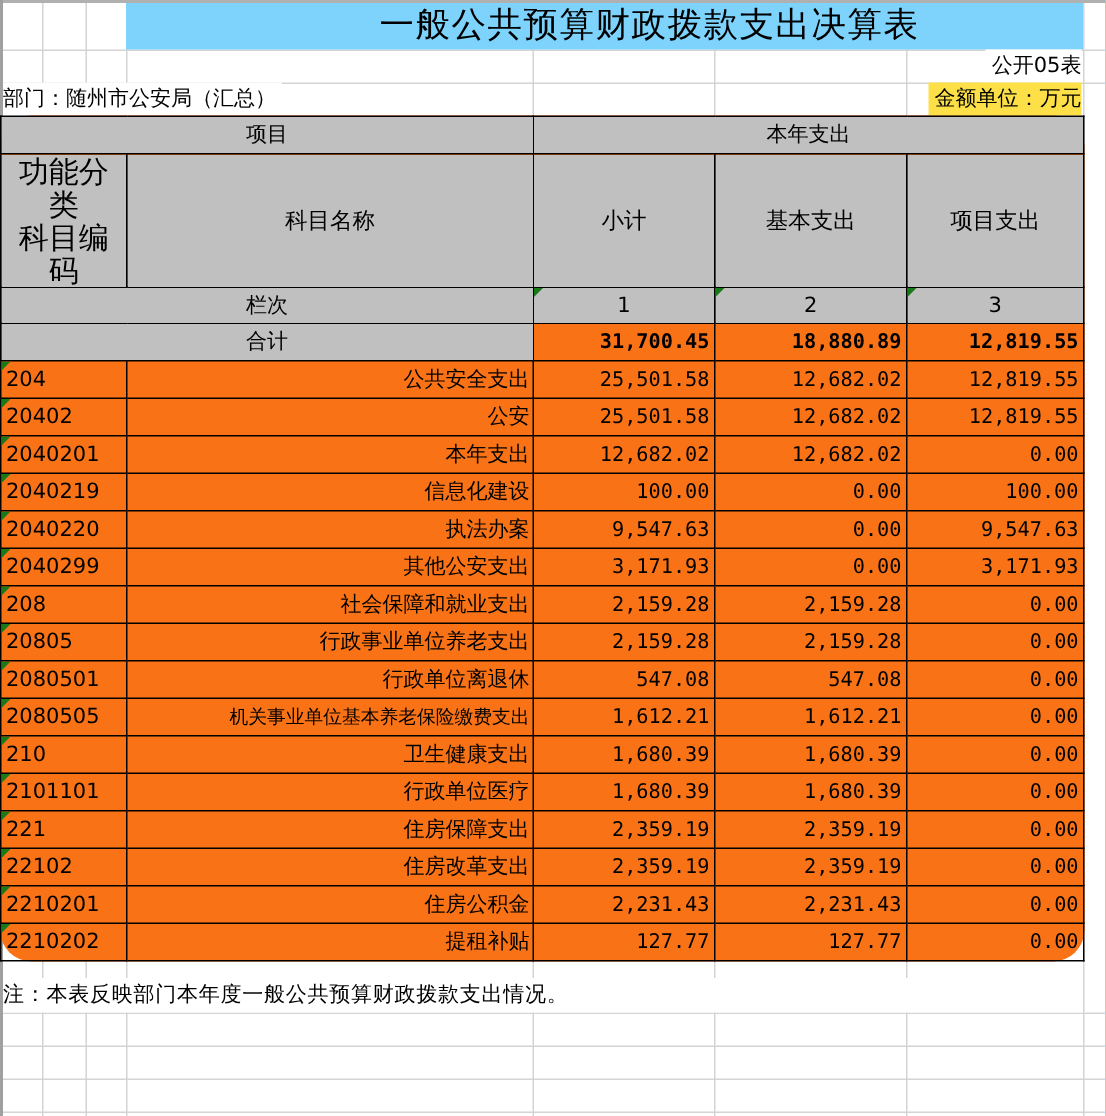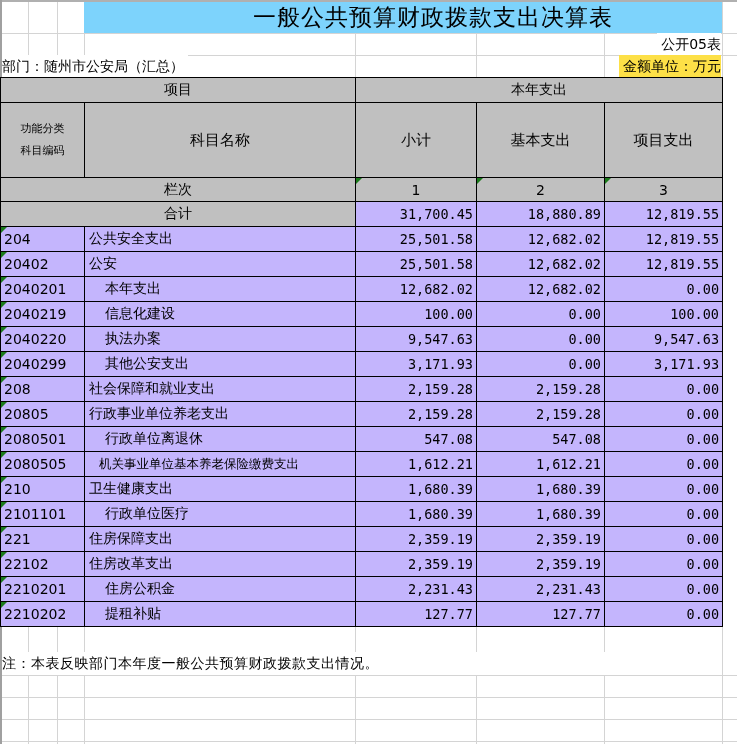--- a/index.html
+++ b/index.html
@@ -29,34 +29,34 @@
     font-size: 14px; background: #fff; padding-right: 4px;
   }
   .unit {
     position: absolute; right: 16px; top: 55px; height: 22px; line-height: 22px;
     font-size: 14px; background: #fde047; padding-left: 4px;
   }
 
   table.report {
     position: absolute; left: 0; top: 77px;
     border-collapse: collapse; table-layout: fixed; width: 722px;
-    font-size: 14px; background: #c4b5fd;
+    font-size: 14px; background: #f97316; border-radius: 21px;
   }
   table.report td {
     border: 1.5px solid #000; padding: 0 2px; overflow: hidden; white-space: nowrap;
     position: relative; box-sizing: border-box;
   }
   .hdr td { background: #c0c0c0; text-align: center; }
   .h25 { height: 25px; }
   .h75 { height: 75px; }
   .h24 { height: 24px; }
   .num { text-align: right; font-family: "DejaVu Sans Mono", "Liberation Mono", monospace; font-size: 13.5px; padding-right: 3px !important; }
-  .bold { font-weight: normal; }
+  .bold { font-weight: bold; }
   .code { text-align: left; font-size: 14px; padding-left: 3px !important; }
-  .name { text-align: left; padding-left: 4px !important; }
+  .name { text-align: right; padding-left: 4px !important; }
   .name.indent { padding-left: 20px !important; }
   .name.small { font-size: 12.5px; padding-left: 14px !important; }
   .tri::before {
     content: ""; position: absolute; left: 0; top: 0; width: 0; height: 0;
     border-top: 6px solid #1a7a1a; border-right: 6px solid transparent;
   }
   .note {
     position: absolute; left: 2px; top: 652px; height: 23px; line-height: 23px;
     font-size: 14px; background: #fff; width: 720px; letter-spacing: 0.5px;
   }
@@ -94,21 +94,21 @@
       <col style="width:121px">
       <col style="width:128px">
       <col style="width:118px">
     </colgroup>
     <tbody>
       <tr class="hdr h25">
         <td colspan="2">项目</td>
         <td colspan="3">本年支出</td>
       </tr>
       <tr class="hdr h75">
-        <td style="white-space:normal;line-height:22px;font-size:11px;">
+        <td style="white-space:normal;line-height:22px;font-size:20px;">
           <div>功能分类</div>
           <div>科目编码</div>
         </td>
         <td style="font-size:15px;">科目名称</td>
         <td style="font-size:15px;">小计</td>
         <td style="font-size:15px;">基本支出</td>
         <td style="font-size:15px;">项目支出</td>
       </tr>
       <tr class="hdr h24">
         <td colspan="2">栏次</td>

